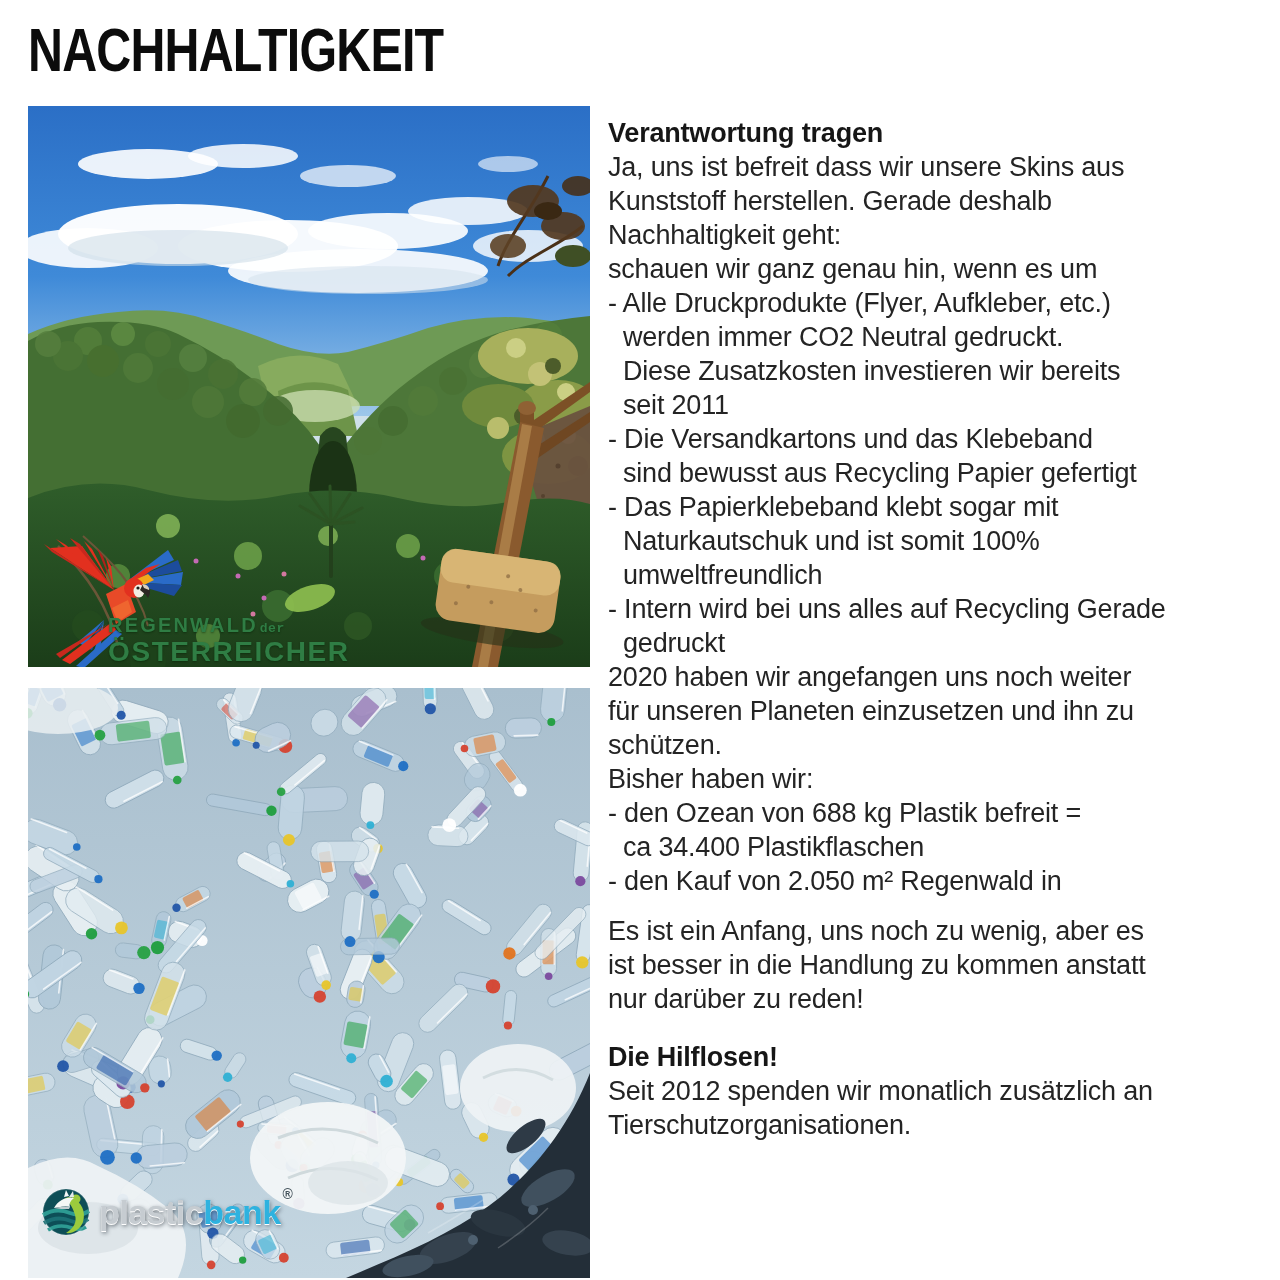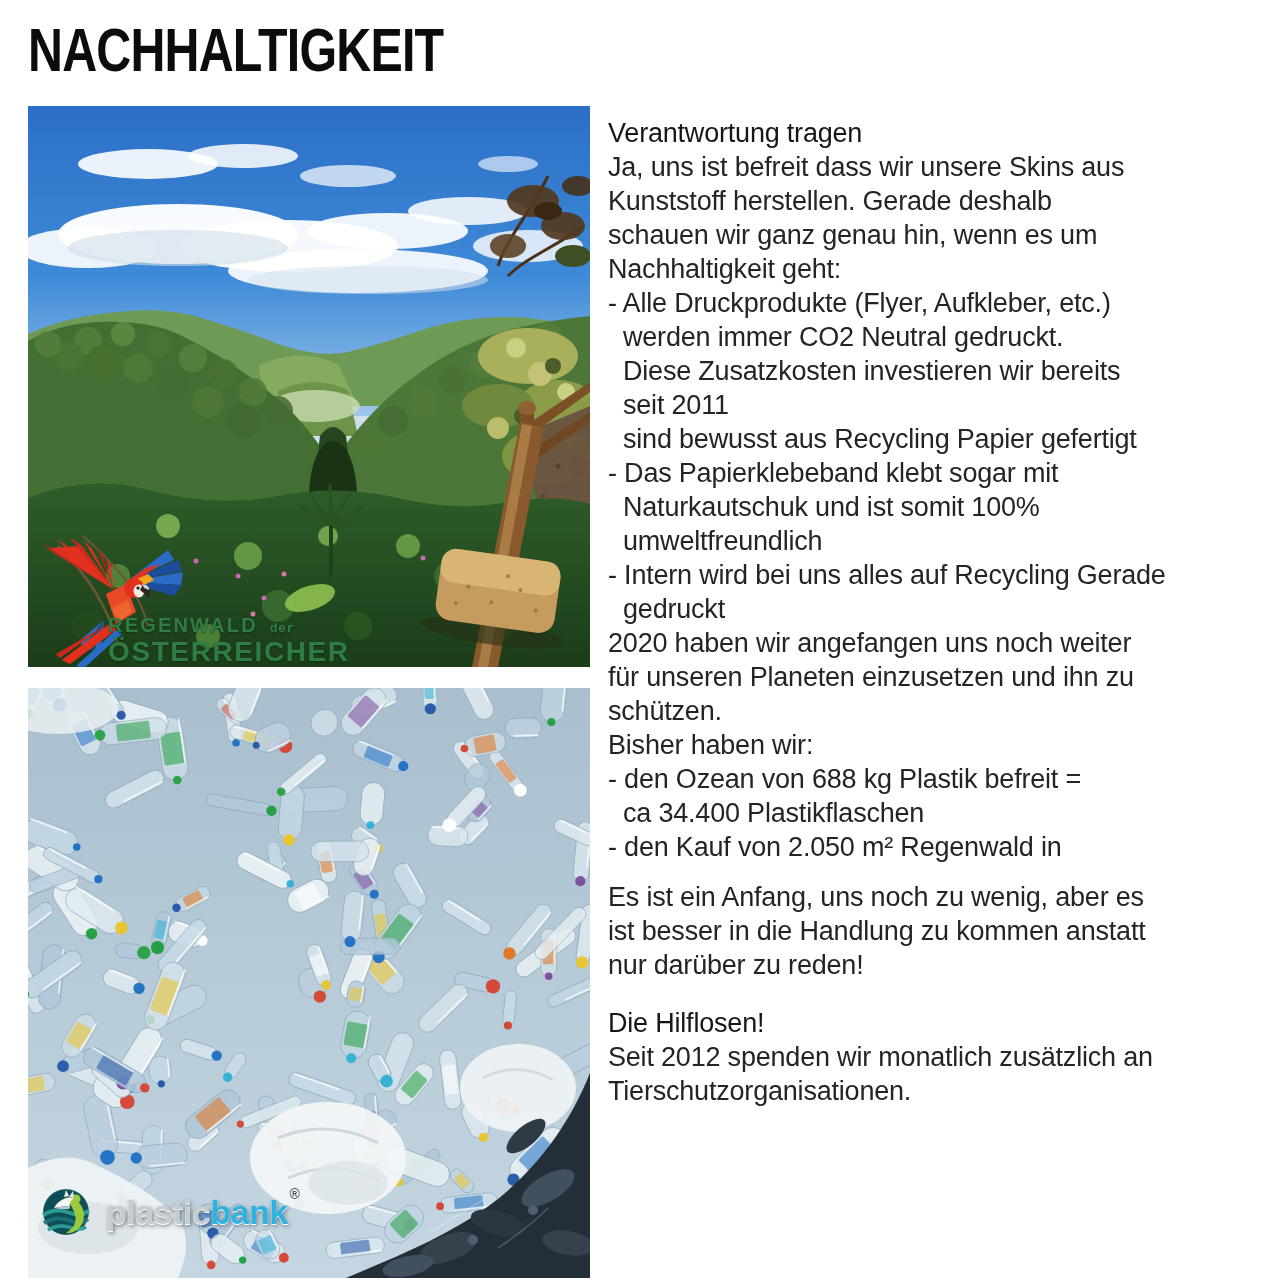--- a/index.html
+++ b/index.html
@@ -20,26 +20,26 @@
   #photo-plastic{top:688px;height:590px;}
   .photo svg.fill{display:block;width:100%;height:100%;}
   
   .rf-logo{
     position:absolute;left:80px;top:509px;line-height:1;
     color:#2f7d44;font-weight:bold;
     text-shadow:0 1px 2px rgba(0,30,0,.45);
     user-select:none;
   }
   .rf-logo .l1{font-size:20px;letter-spacing:2.2px;}
-  .rf-logo .l1 .suffix{font-size:13px;letter-spacing:.5px;margin-left:12px;font-family:Liberation Mono, monospace;}
+  .rf-logo .l1 .suffix{font-size:13px;letter-spacing:.5px;margin-left:2px;font-family:Liberation Mono, monospace;}
   .rf-logo .l2{font-size:28px;letter-spacing:1.6px;margin-top:3px;}
   
   .pb-logo{
     position:absolute;left:14px;top:498px;height:52px;
-    display:flex;align-items:center;gap:16px;line-height:1;user-select:none;
+    display:flex;align-items:center;gap:9px;line-height:1;user-select:none;
   }
   .pb-text{font-size:34px;font-weight:bold;letter-spacing:-.5px;white-space:nowrap;}
   .pb-text .w1{
     color:#c6ccd1;
     text-shadow:0 1px 0 #ffffff,1px 2px 4px rgba(20,30,40,.6);
   }
   .pb-text .w2{
     color:#2eb2df;
     text-shadow:0 1px 0 #ffffff,1px 2px 4px rgba(20,30,40,.5);
   }
@@ -50,21 +50,21 @@
   }
   
   .article{
     position:absolute;left:608px;top:116px;width:668px;
     color:#242424;
   }
   .block{
     margin:0;font-size:27px;line-height:34px;letter-spacing:-.2px;
     white-space:pre;color:#242424;
   }
-  .block.heading{font-weight:normal;color:#161616;}
+  .block.heading{font-weight:bold;color:#161616;}
   .block.ind{padding-left:15px;}
   .block.line.gap{margin-top:16px;}
   .block.heading.gap{margin-top:24px;}
 </style>
 </head>
 <body>
 
 <h1 id="page-title" style="color: rgb(12, 12, 12);">NACHHALTIGKEIT</h1>
 
 <figure class="photo" id="photo-rainforest" style="margin:0">
@@ -697,26 +697,27 @@
     </svg>
     <div class="pb-text"><span class="w1" style="color: rgb(198, 204, 209);">plastic</span><span class="w2" style="color: rgb(46, 178, 223);">bank</span><span class="reg">®</span></div>
   </div>
 </figure>
 
 <section class="article">
 
 <p class="block heading">Verantwortung tragen</p>
     <p class="block line">Ja, uns ist befreit dass wir unsere Skins aus</p>
     <p class="block line">Kunststoff herstellen. Gerade deshalb</p>
+    <p class="block line">Nachhaltigkeit geht:</p>
     <p class="block line">schauen wir ganz genau hin, wenn es um</p>
-    <p class="block line">Nachhaltigkeit geht:</p>
     <p class="block line">- Alle Druckprodukte (Flyer, Aufkleber, etc.)</p>
     <p class="block line ind">werden immer CO2 Neutral gedruckt.</p>
     <p class="block line ind">Diese Zusatzkosten investieren wir bereits</p>
     <p class="block line ind">seit 2011</p>
+    <p class="block line">- Die Versandkartons und das Klebeband</p>
     <p class="block line ind">sind bewusst aus Recycling Papier gefertigt</p>
     <p class="block line">- Das Papierklebeband klebt sogar mit</p>
     <p class="block line ind">Naturkautschuk und ist somit 100%</p>
     <p class="block line ind">umweltfreundlich</p>
     <p class="block line">- Intern wird bei uns alles auf Recycling Gerade</p>
     <p class="block line ind">gedruckt</p>
     <p class="block line">2020 haben wir angefangen uns noch weiter</p>
     <p class="block line">für unseren Planeten einzusetzen und ihn zu</p>
     <p class="block line">schützen.</p>
     <p class="block line">Bisher haben wir:</p>

